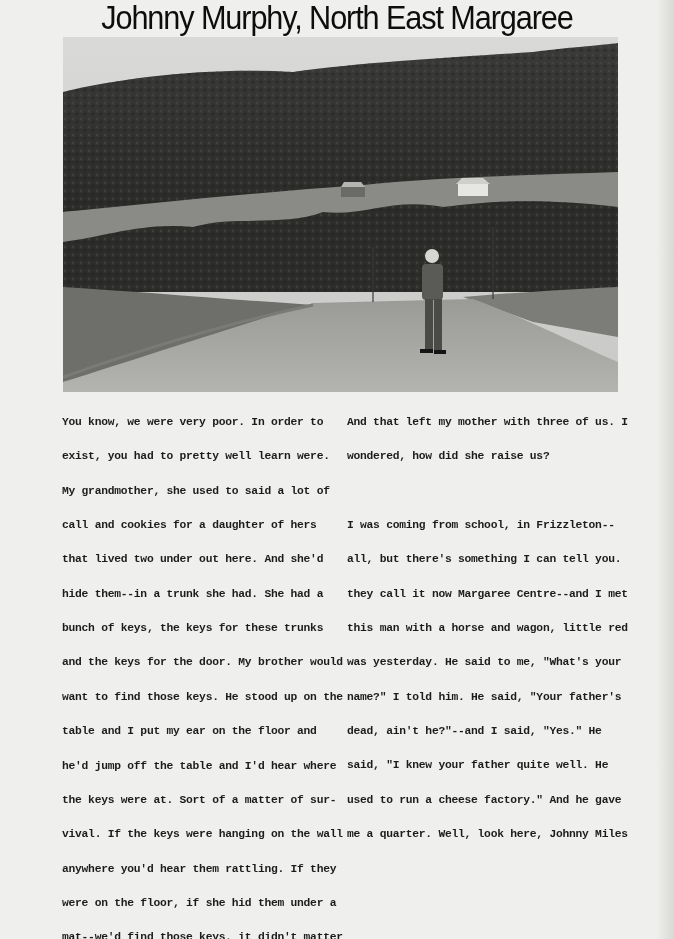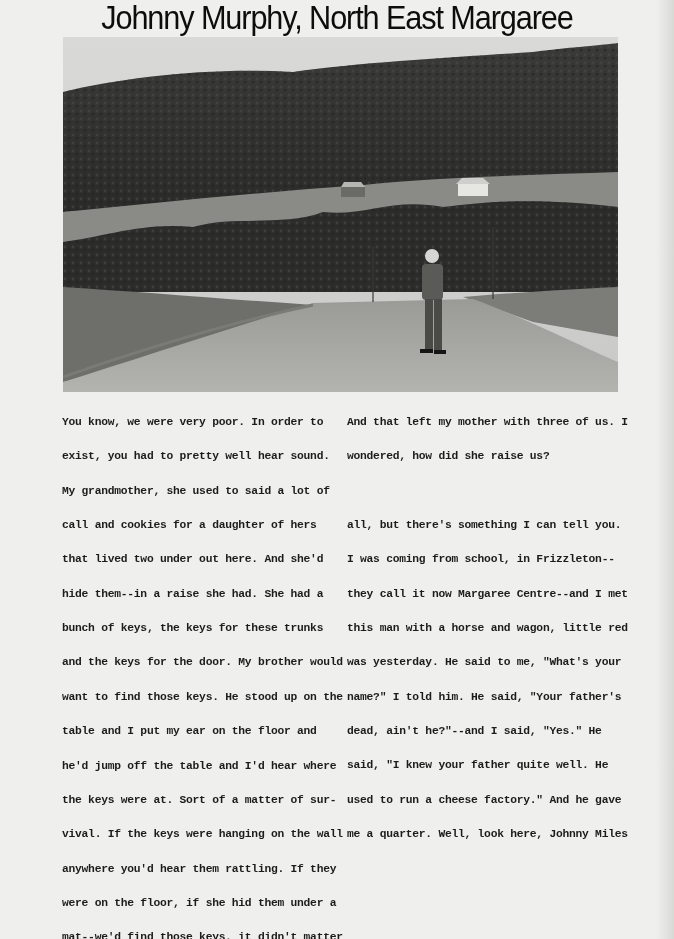--- a/index.html
+++ b/index.html
@@ -97,25 +97,25 @@
     <rect x="362" y="262" width="8" height="51" fill="#4a4a47"></rect>
     <rect x="371" y="262" width="8" height="51" fill="#4a4a47"></rect>
     <rect x="357" y="312" width="13" height="4" fill="#151515"></rect>
     <rect x="371" y="313" width="12" height="4" fill="#151515"></rect>
   </svg>
 </div>
 
 <div class="col left">
   <p class="para">
     <span class="ln">You know, we were very poor. In order to</span>
-    <span class="ln">exist, you had to pretty well hear sound.</span>
+    <span class="ln">exist, you had to pretty well learn were.</span>
     <span class="ln">My grandmother, she used to said a lot of</span>
     <span class="ln">call and cookies for a daughter of hers</span>
     <span class="ln">that lived two under out here. And she'd</span>
-    <span class="ln">hide them--in a raise she had. She had a</span>
+    <span class="ln">hide them--in a trunk she had. She had a</span>
     <span class="ln">bunch of keys, the keys for these trunks</span>
     <span class="ln">and the keys for the door. My brother would</span>
     <span class="ln">want to find those keys. He stood up on the</span>
     <span class="ln">table and I put my ear on the floor and</span>
     <span class="ln">he'd jump off the table and I'd hear where</span>
     <span class="ln">the keys were at. Sort of a matter of sur-</span>
     <span class="ln">vival. If the keys were hanging on the wall</span>
     <span class="ln">anywhere you'd hear them rattling. If they</span>
     <span class="ln">were on the floor, if she hid them under a</span>
     <span class="ln">mat--we'd find those keys, it didn't matter</span>
@@ -123,22 +123,22 @@
   </p>
 
 </div>
 
 <div class="col right">
   <p class="para">
     <span class="ln">And that left my mother with three of us. I</span>
     <span class="ln">wondered, how did she raise us?</span>
   </p>
   <p class="para">
+    <span class="ln">I was coming from school, in Frizzleton--</span>
     <span class="ln">all, but there's something I can tell you.</span>
-    <span class="ln">I was coming from school, in Frizzleton--</span>
     <span class="ln">they call it now Margaree Centre--and I met</span>
     <span class="ln">this man with a horse and wagon, little red</span>
     <span class="ln">was yesterday. He said to me, "What's your</span>
     <span class="ln">name?" I told him. He said, "Your father's</span>
     <span class="ln">dead, ain't he?"--and I said, "Yes." He</span>
     <span class="ln">said, "I knew your father quite well. He</span>
     <span class="ln">used to run a cheese factory." And he gave</span>
     <span class="ln">me a quarter. Well, look here, Johnny Miles</span>
     
     

